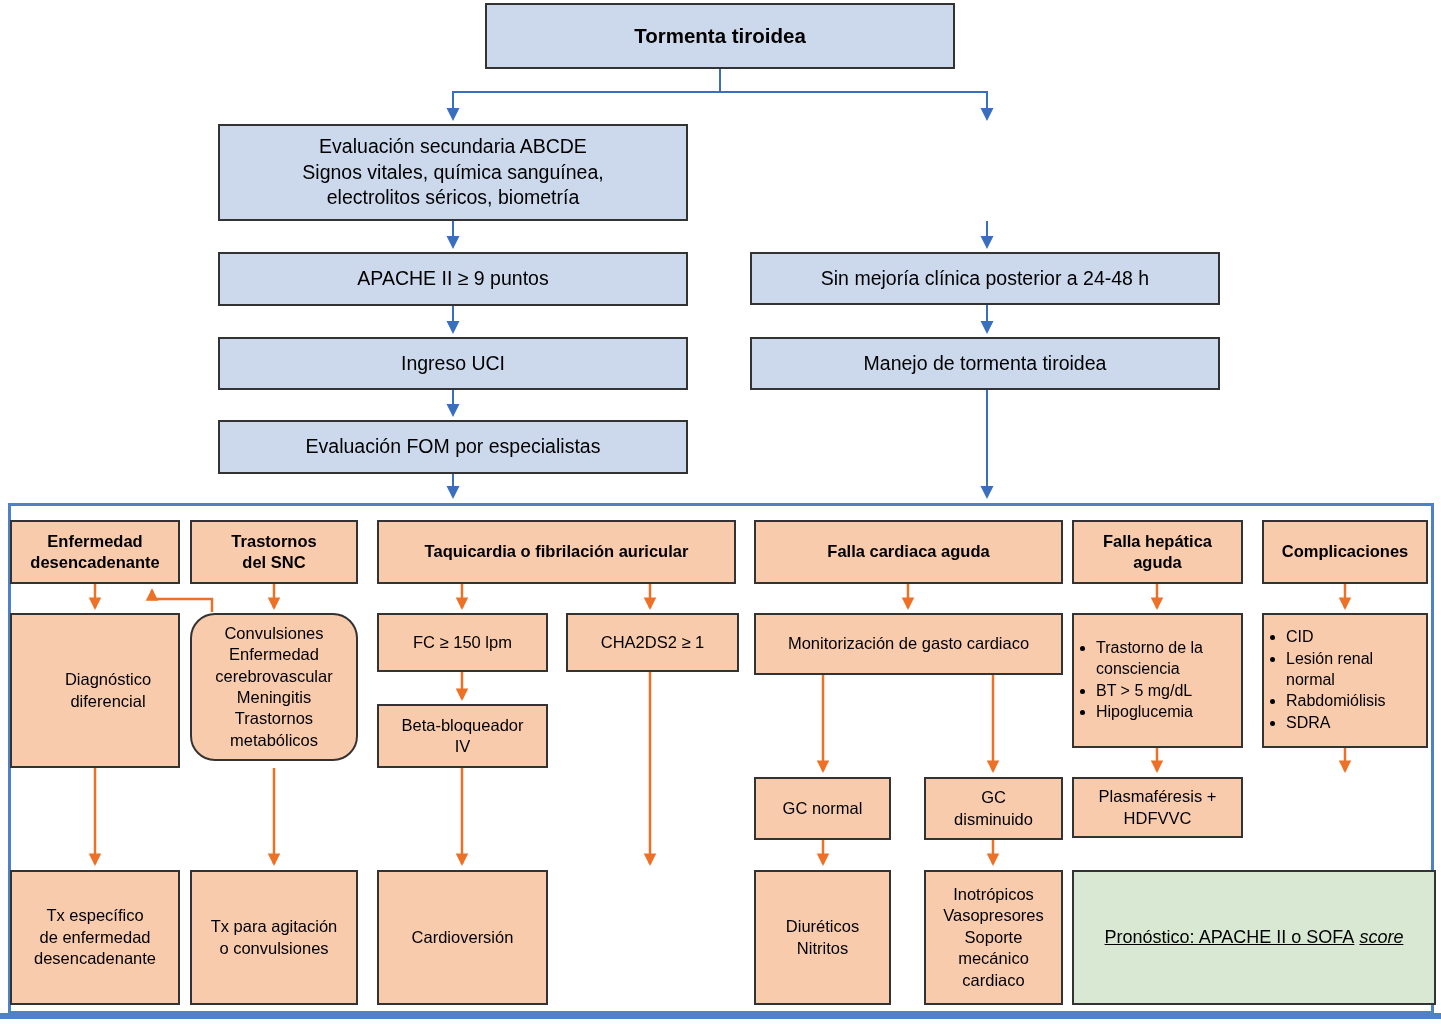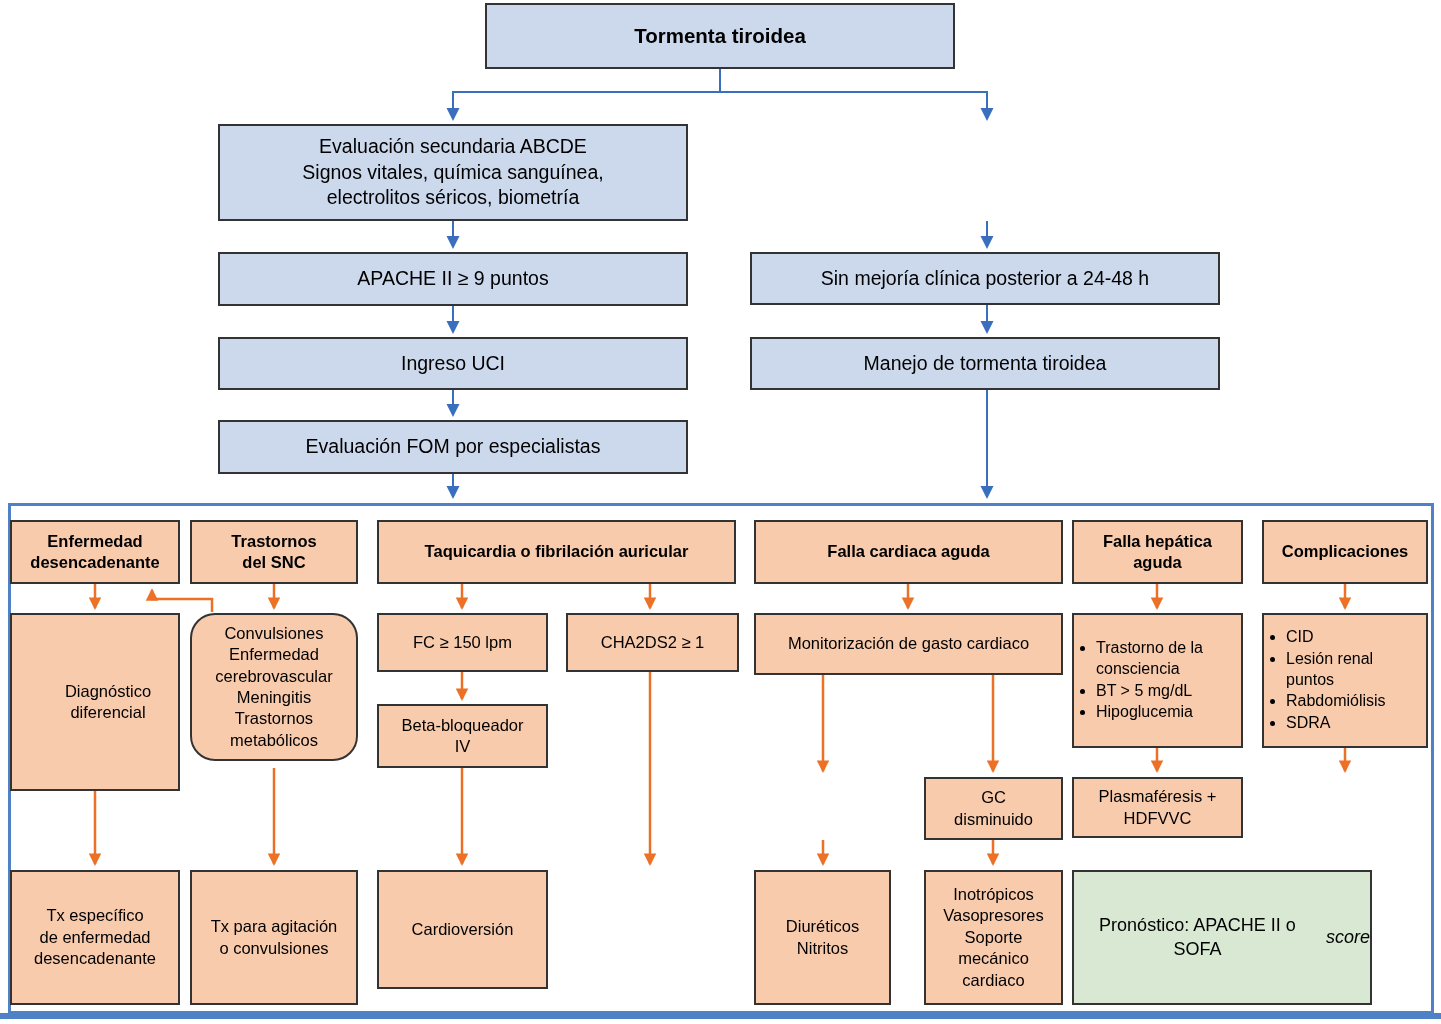--- a/index.html
+++ b/index.html
@@ -95,21 +95,21 @@
   <div class="box orange hdr" style="left:10px;top:520px;width:170px;height:64px;">Enfermedad
 desencadenante</div>
   <div class="box orange hdr" style="left:190px;top:520px;width:168px;height:64px;">Trastornos
 del SNC</div>
   <div class="box orange hdr" style="left:377px;top:520px;width:359px;height:64px;">Taquicardia o fibrilación auricular</div>
   <div class="box orange hdr" style="left:754px;top:520px;width:309px;height:64px;">Falla cardiaca aguda</div>
   <div class="box orange hdr" style="left:1072px;top:520px;width:171px;height:64px;">Falla hepática
 aguda</div>
   <div class="box orange hdr" style="left:1262px;top:520px;width:166px;height:64px;">Complicaciones</div>
 
-  <div class="box orange" style="left:10px;top:613px;width:170px;height:178px;padding-left:26px;">Diagnóstico
+  <div class="box orange" style="left:10px;top:613px;width:170px;height:155px;padding-left:26px;">Diagnóstico
 diferencial</div>
   <div class="box orange" style="left:190px;top:613px;width:168px;height:148px;border-radius:25px;">Convulsiones
 Enfermedad
 cerebrovascular
 Meningitis
 Trastornos
 metabólicos</div>
   <div class="box orange" style="left:377px;top:613px;width:171px;height:59px;">FC ≥ 150 lpm</div>
   <div class="box orange" style="left:566px;top:613px;width:173px;height:59px;">CHA2DS2 ≥ 1</div>
   <div class="box orange" style="left:377px;top:704px;width:171px;height:64px;">Beta-bloqueador
@@ -119,42 +119,43 @@
   <div class="box orange bullets" style="left:1072px;top:613px;width:171px;height:135px;">
     <ul>
       <li>Trastorno de la consciencia</li>
       <li>BT &gt; 5 mg/dL</li>
       <li>Hipoglucemia</li>
     </ul>
   </div>
   <div class="box orange bullets" style="left:1262px;top:613px;width:166px;height:135px;">
     <ul>
       <li>CID</li>
-      <li>Lesión renal puntos</li>
+      <li>Lesión renal normal</li>
       <li>Rabdomiólisis</li>
       <li>SDRA</li>
     </ul>
   </div>
 
+  <div class="box orange" style="left:754px;top:777px;width:137px;height:63px;">GC normal</div>
   <div class="box orange" style="left:924px;top:777px;width:139px;height:63px;">GC
 disminuido</div>
   <div class="box orange" style="left:1072px;top:777px;width:171px;height:61px;">Plasmaféresis +
 HDFVVC</div>
 
   <div class="box orange" style="left:10px;top:870px;width:170px;height:135px;">Tx específico
 de enfermedad
 desencadenante</div>
   <div class="box orange" style="left:190px;top:870px;width:168px;height:135px;">Tx para agitación
 o convulsiones</div>
-  <div class="box orange" style="left:377px;top:870px;width:171px;height:119px;">Cardioversión</div>
+  <div class="box orange" style="left:377px;top:870px;width:171px;height:135px;">Cardioversión</div>
   <div class="box orange" style="left:754px;top:870px;width:137px;height:135px;">Diuréticos
 Nitritos</div>
   <div class="box orange" style="left:924px;top:870px;width:139px;height:135px;">Inotrópicos
 Vasopresores
 Soporte
 mecánico
 cardiaco</div>
 
-  <div class="box green" style="left:1072px;top:870px;width:300px;height:135px;">
+  <div class="box green" style="left:1072px;top:870px;width:364px;height:135px;text-decoration:underline;">
     <span>Pronóstico: APACHE II o SOFA</span><i>score</i>
   </div>
 
 </div>
 
 </body></html>

